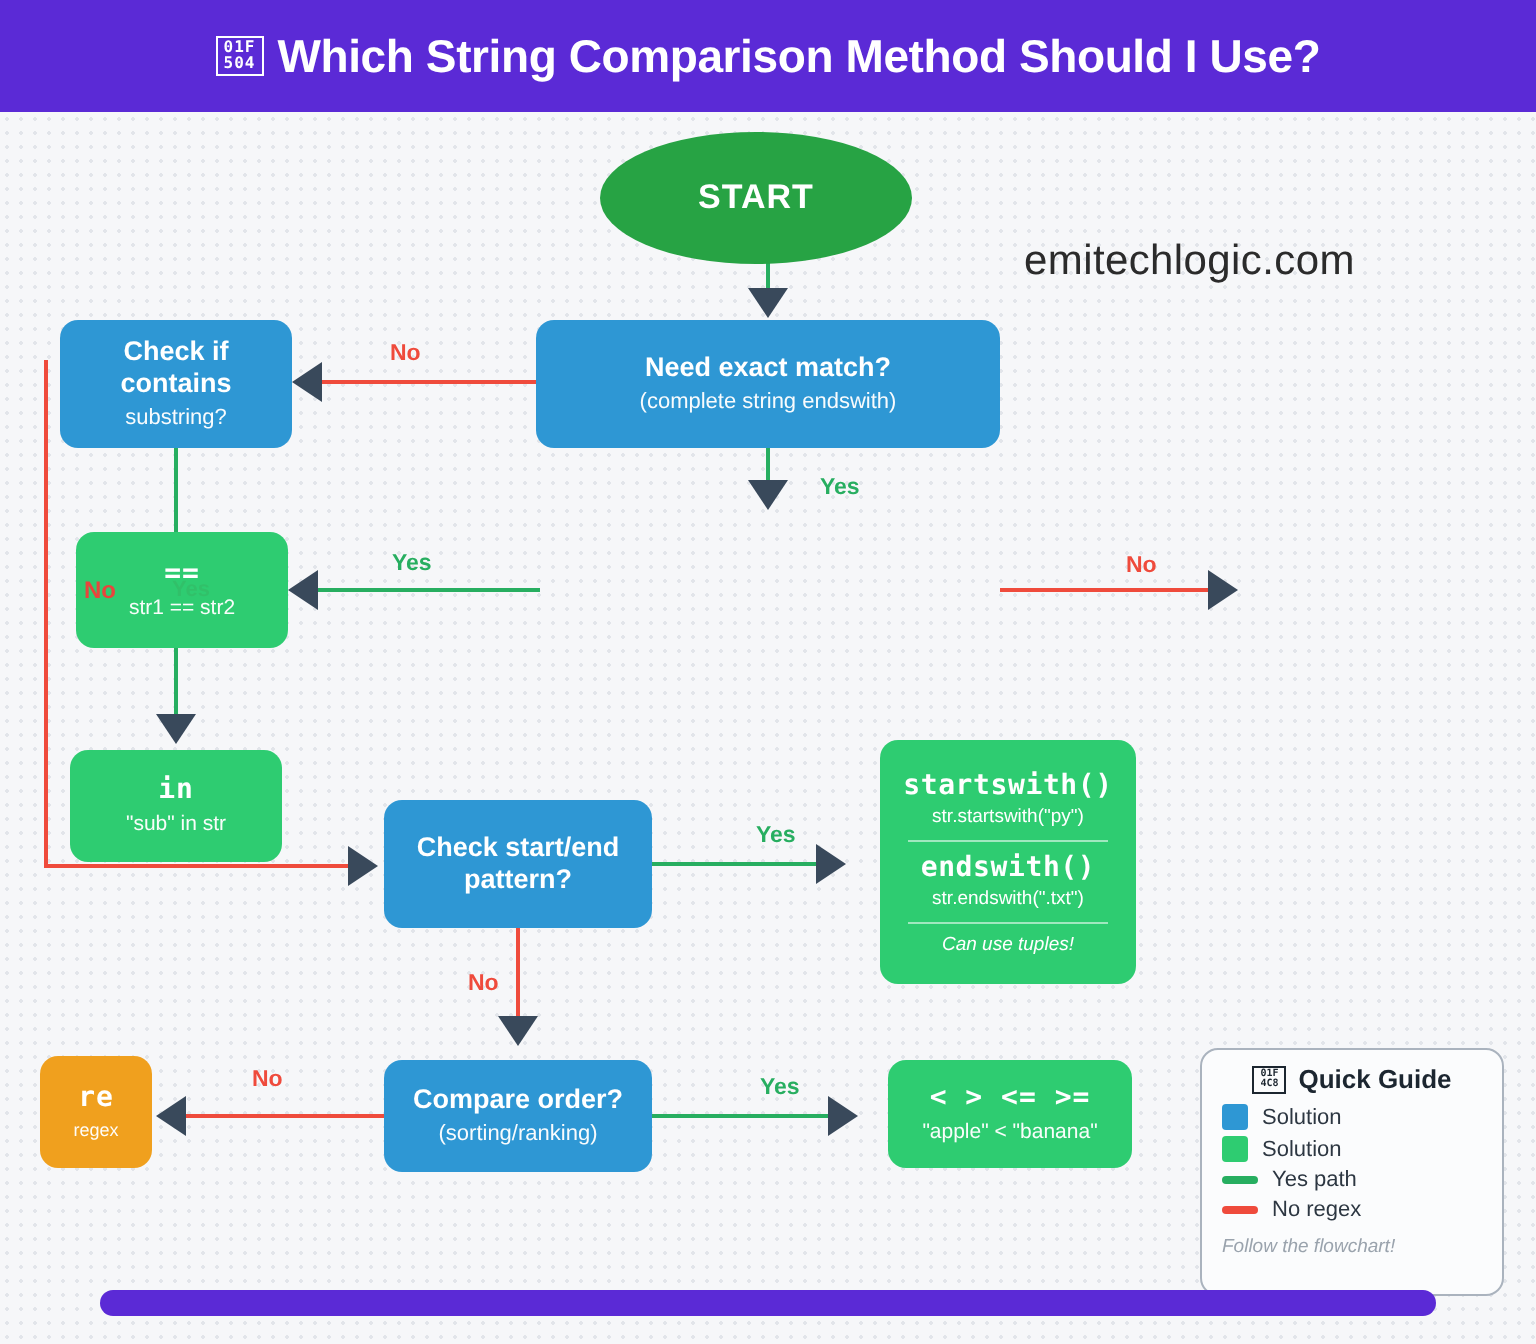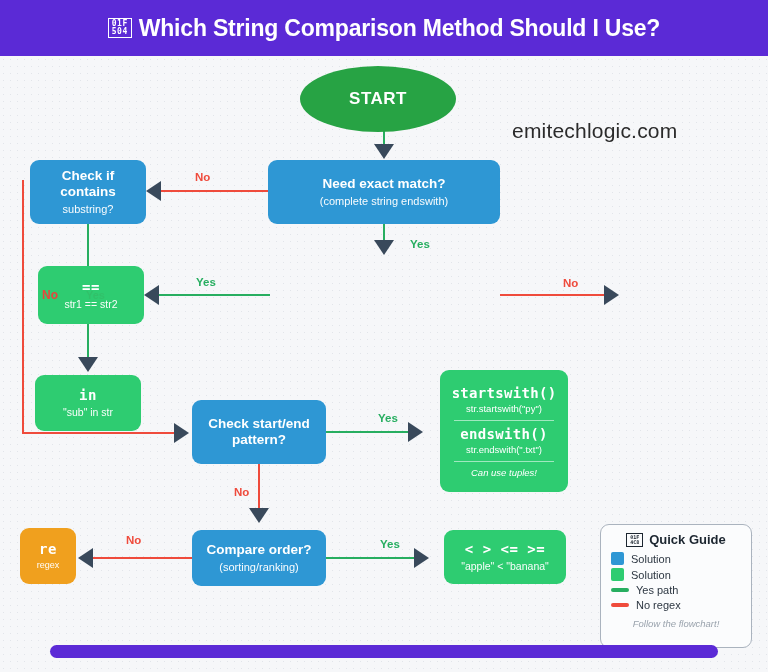--- a/index.html
+++ b/index.html
@@ -142,21 +142,21 @@
     display:flex;align-items:flex-end;gap:6px;
     font-size:13px;font-weight:bold;color:#1c2630;
     justify-content:center;margin-bottom:5px;
   }
   .legend .tofu{font-size:5px;width:15px;padding:1px 0;color:#1c2630;}
   .legend-row{display:flex;align-items:center;gap:7px;margin:3px 0;}
   .sw-box{width:13px;height:13px;border-radius:2px;flex:none;}
   .sw-line{width:18px;height:3.5px;border-radius:2px;flex:none;margin:0 0 0 0;}
   .legend-label{font-size:11px;color:#2d3742;}
   .legend-foot{
-    text-align:center;font-size:9.5px;font-style:italic;color:#9aa3ad;margin-top:7px;
+    text-align:left;font-size:9.5px;font-style:italic;color:#9aa3ad;margin-top:7px;
   }
 </style>
 </head>
 <body>
 
 <div id="canvas">
 
   <div class="header">
     <div class="header-title">
       <span class="tofu">

